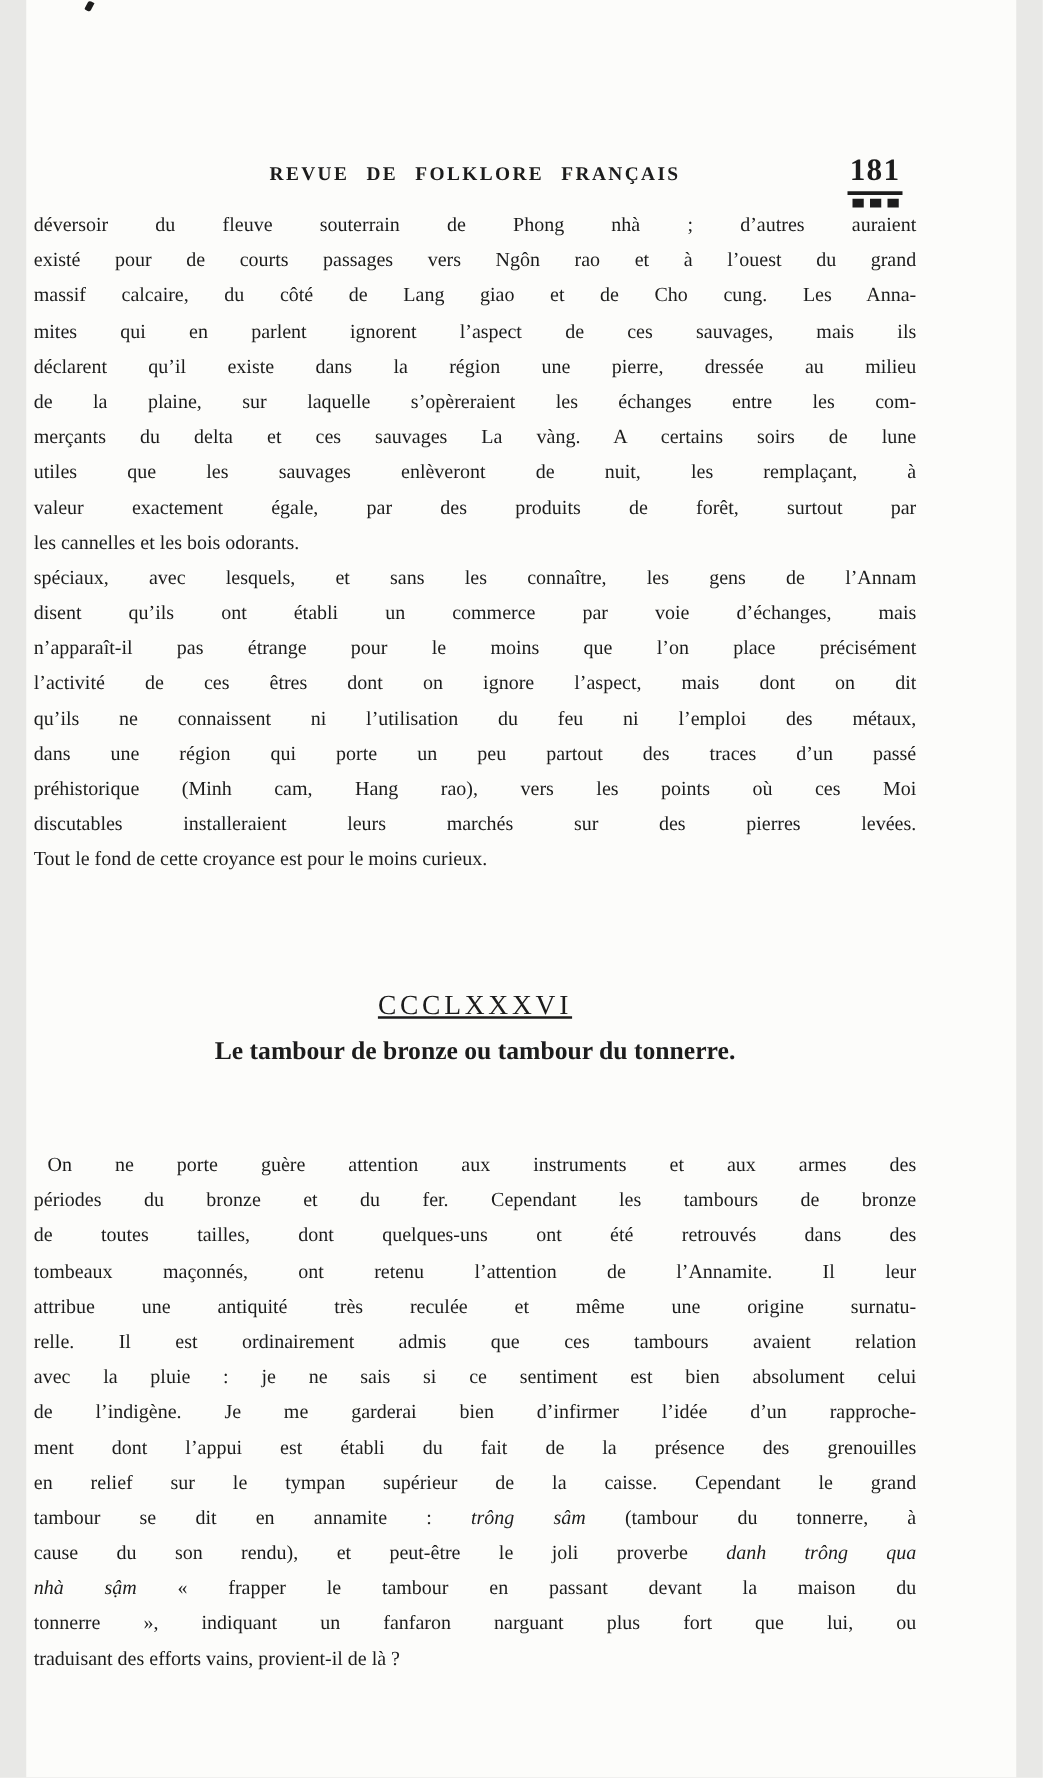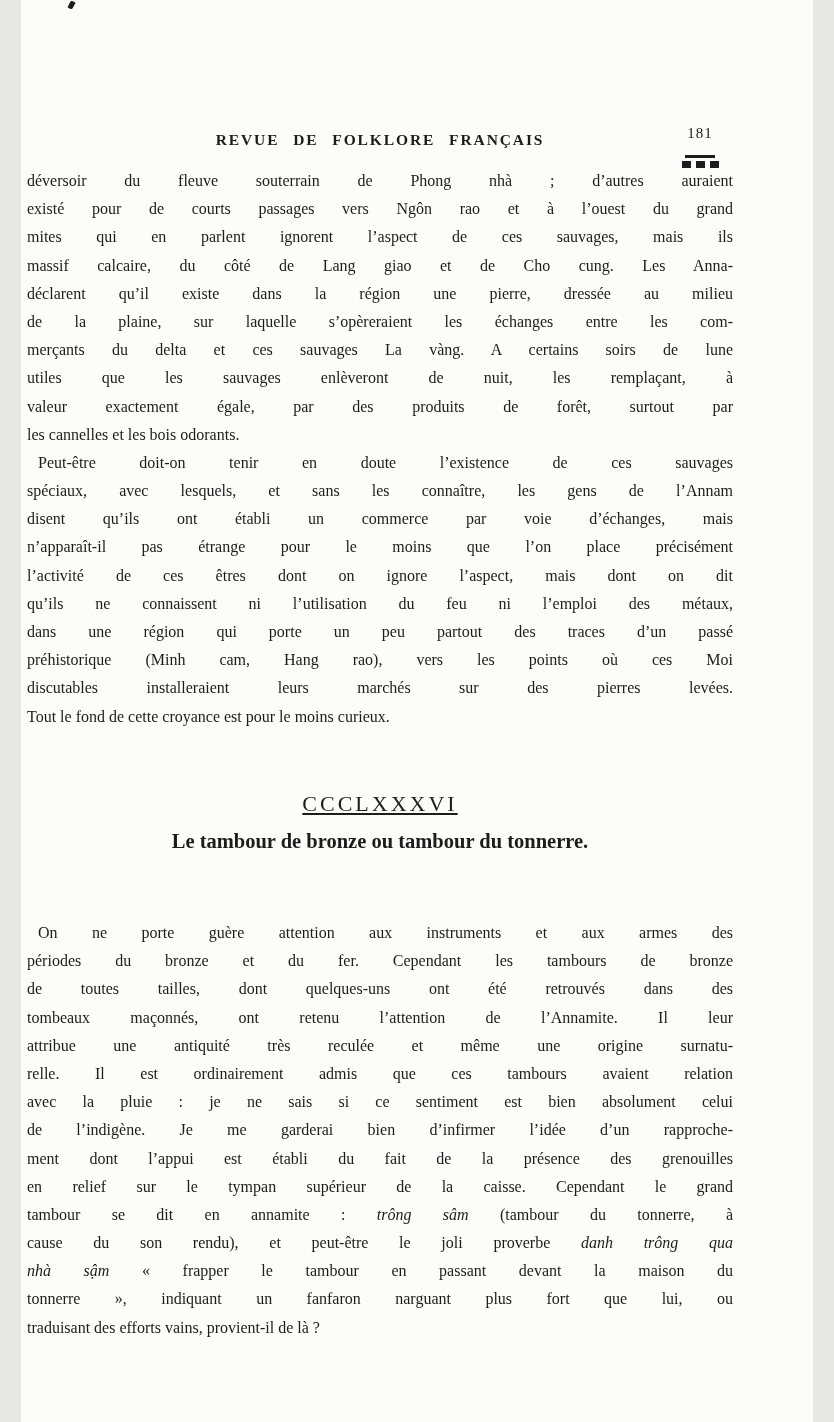--- a/index.html
+++ b/index.html
@@ -23,24 +23,24 @@
     font-size:15.5px;font-weight:bold;
     letter-spacing:1.9px;word-spacing:8px;
   }
   
   .page-stamp{
     position:absolute;top:124px;left:655px;width:48px;
     text-align:center;
   }
   .stamp-digits{
     display:inline-block;
-    font-size:15px;font-weight:normal;letter-spacing:1px;
+    font-size:25px;font-weight:bold;letter-spacing:1px;
     line-height:1.05;
     border-bottom:3px solid var(--ink);
-    padding:0 2px 13px 2px;
+    padding:0 2px 3px 2px;
   }
   .stamp-dots{display:flex;justify-content:center;gap:5px;margin-top:3px;}
   .stamp-dots i{display:block;width:9px;height:7px;background:var(--ink);}
   
   .body{
     position:absolute;left:6px;width:706px;
     font-size:16px;
   }
   .block-a{top:167px;}
   .block-b{top:879px;margin-top:40px;}
@@ -88,29 +88,28 @@
     <span class="stamp-dots">
         <i></i>
         <i></i>
         <i></i>
       </span>
   </div>
 
   <div class="body block-a">
       <div class="line"><span>déversoir du fleuve souterrain de Phong nhà ; d’autres auraient</span></div>
       <div class="line"><span>existé pour de courts passages vers Ngôn rao et à l’ouest du grand</span></div>
+      <div class="line"><span>massif calcaire, du côté de Lang giao et de Cho cung. Les Anna-</span></div>
       <div class="line"><span>mites qui en parlent ignorent l’aspect de ces sauvages, mais ils</span></div>
-      <div class="line"><span>massif calcaire, du côté de Lang giao et de Cho cung. Les Anna-</span></div>
       <div class="line"><span>déclarent qu’il existe dans la région une pierre, dressée au milieu</span></div>
       <div class="line"><span>de la plaine, sur laquelle s’opèreraient les échanges entre les com-</span></div>
       <div class="line"><span>merçants du delta et ces sauvages La vàng. A certains soirs de lune</span></div>
       <div class="line"><span>utiles que les sauvages enlèveront de nuit, les remplaçant, à</span></div>
       <div class="line"><span>valeur exactement égale, par des produits de forêt, surtout par</span></div>
       <div class="line end"><span>les cannelles et les bois odorants.</span></div>
-      <div class="line indent"><span>Peut-être doit-on tenir en doute l’existence de ces sauvages</span></div>
       <div class="line"><span>spéciaux, avec lesquels, et sans les connaître, les gens de l’Annam</span></div>
       <div class="line"><span>disent qu’ils ont établi un commerce par voie d’échanges, mais</span></div>
       <div class="line"><span>n’apparaît-il pas étrange pour le moins que l’on place précisément</span></div>
       <div class="line"><span>l’activité de ces êtres dont on ignore l’aspect, mais dont on dit</span></div>
       <div class="line"><span>qu’ils ne connaissent ni l’utilisation du feu ni l’emploi des métaux,</span></div>
       <div class="line"><span>dans une région qui porte un peu partout des traces d’un passé</span></div>
       <div class="line"><span>préhistorique (Minh cam, Hang rao), vers les points où ces Moi</span></div>
       <div class="line"><span>discutables installeraient leurs marchés sur des pierres levées.</span></div>
       <div class="line end"><span>Tout le fond de cette croyance est pour le moins curieux.</span></div>
     </div>

